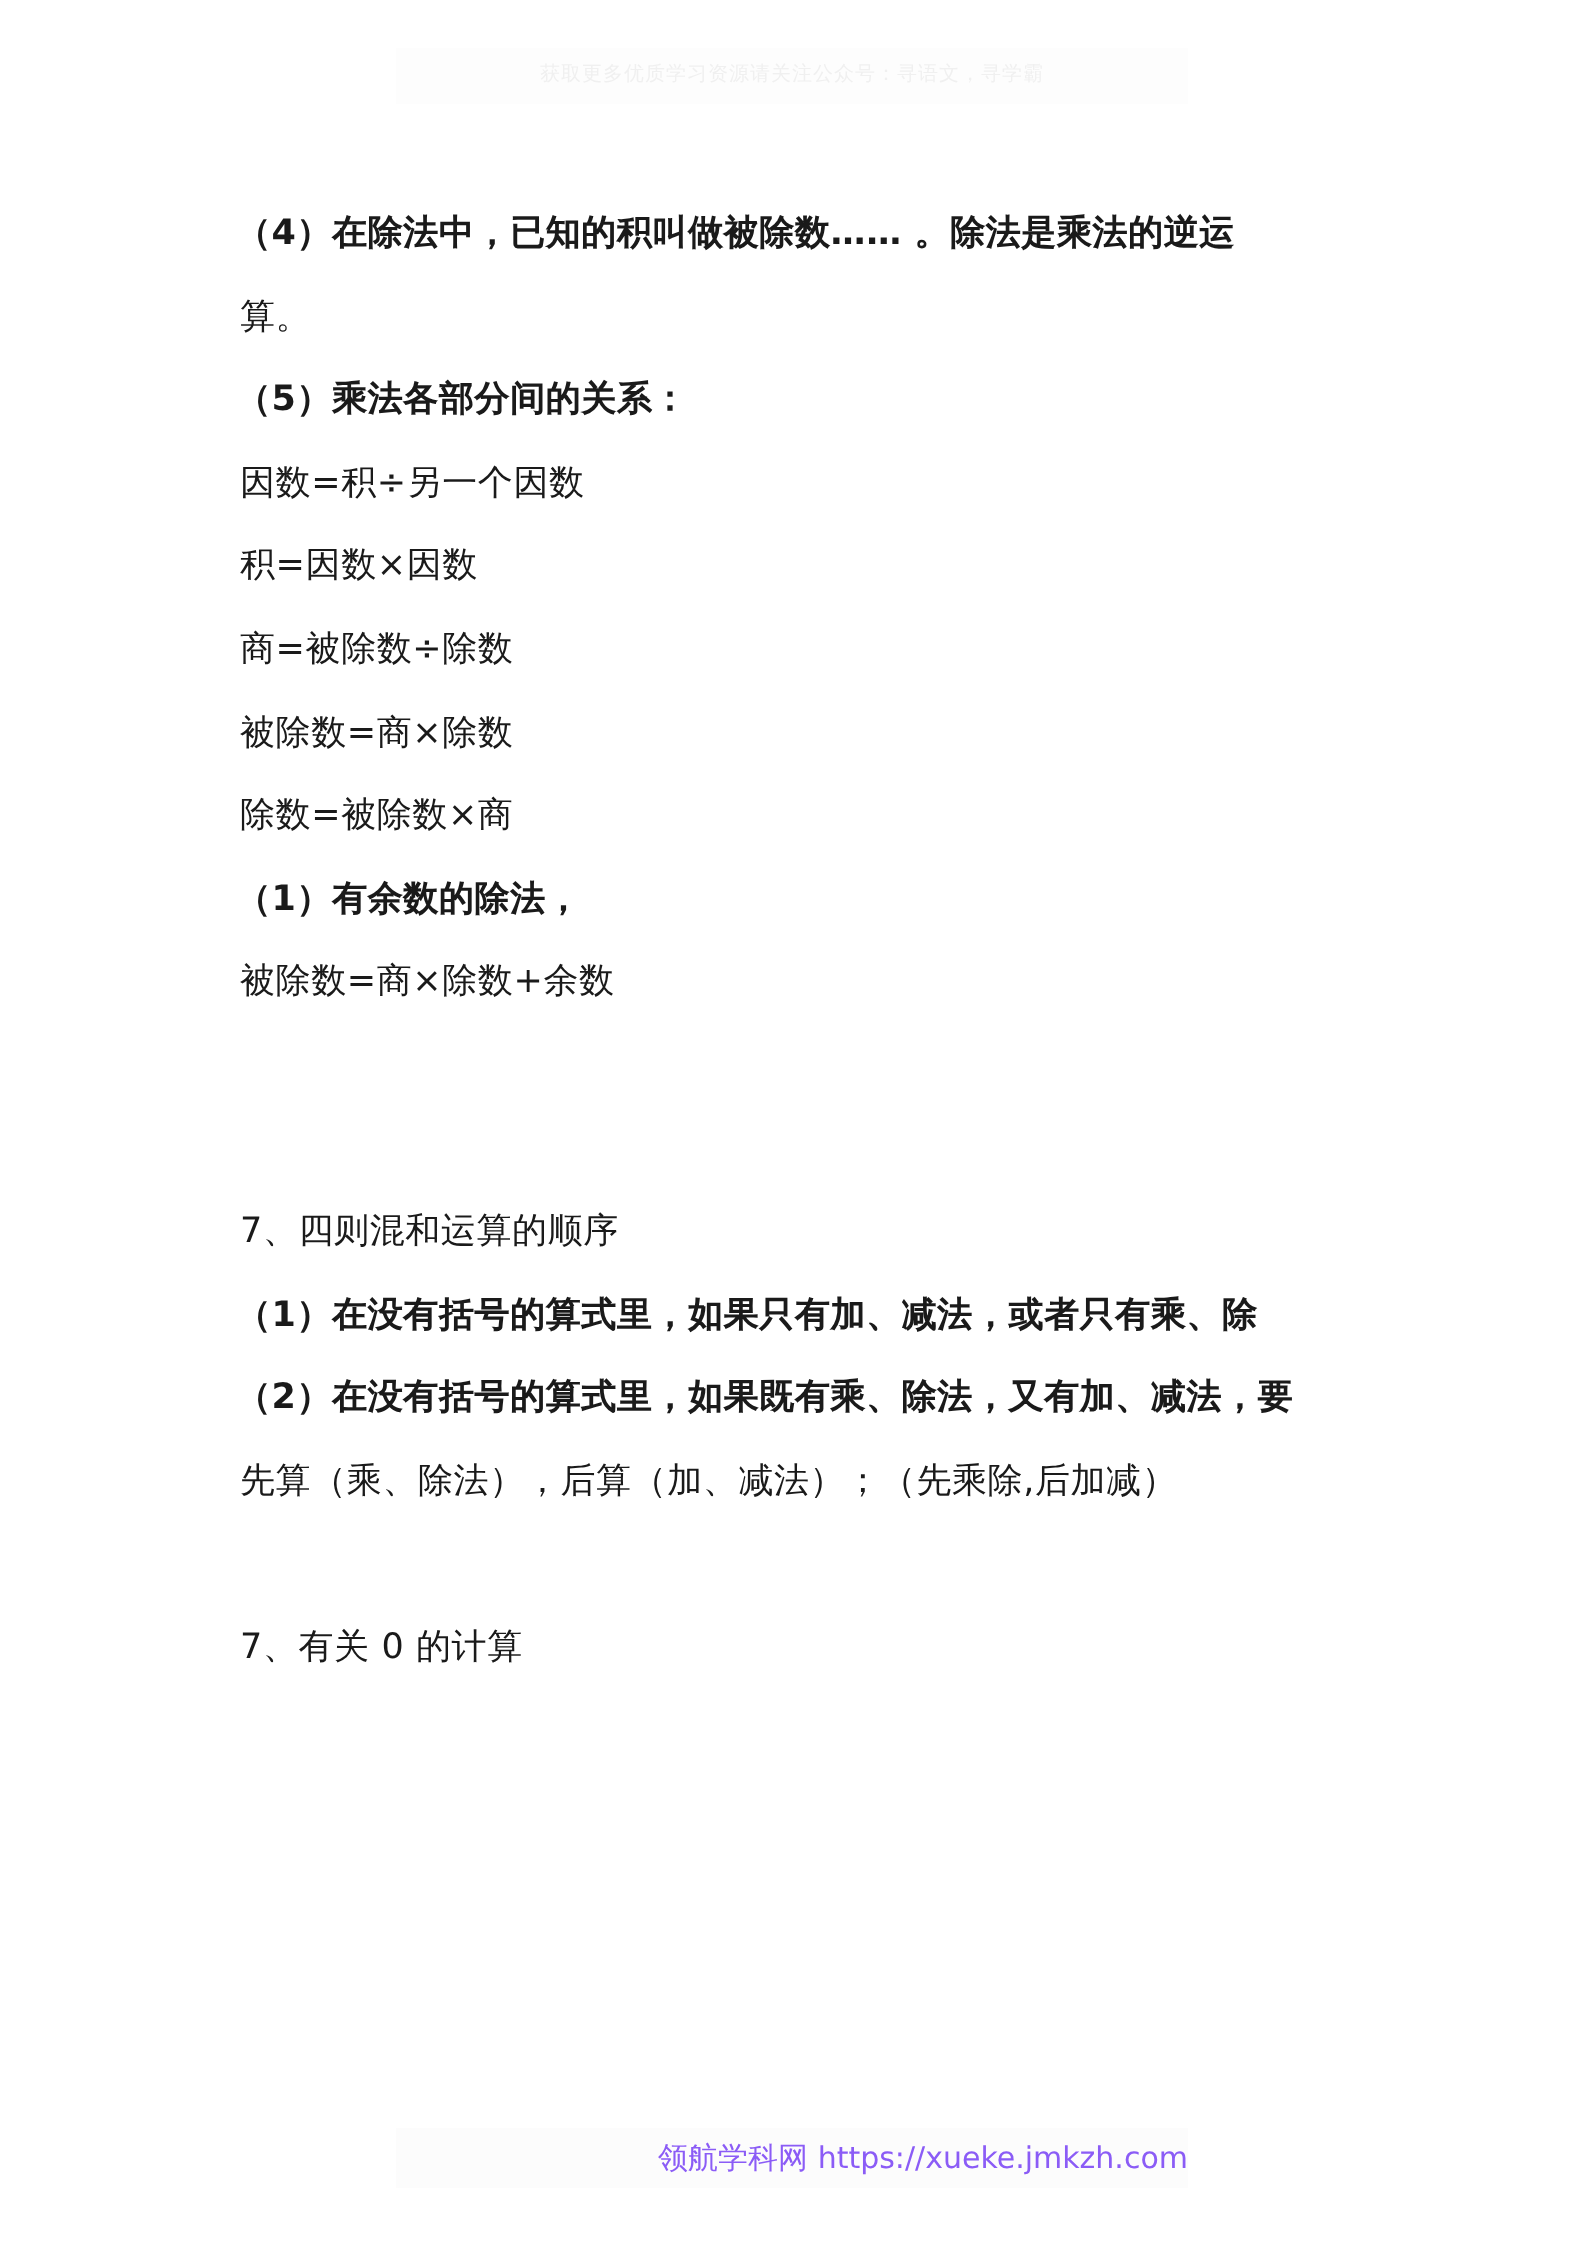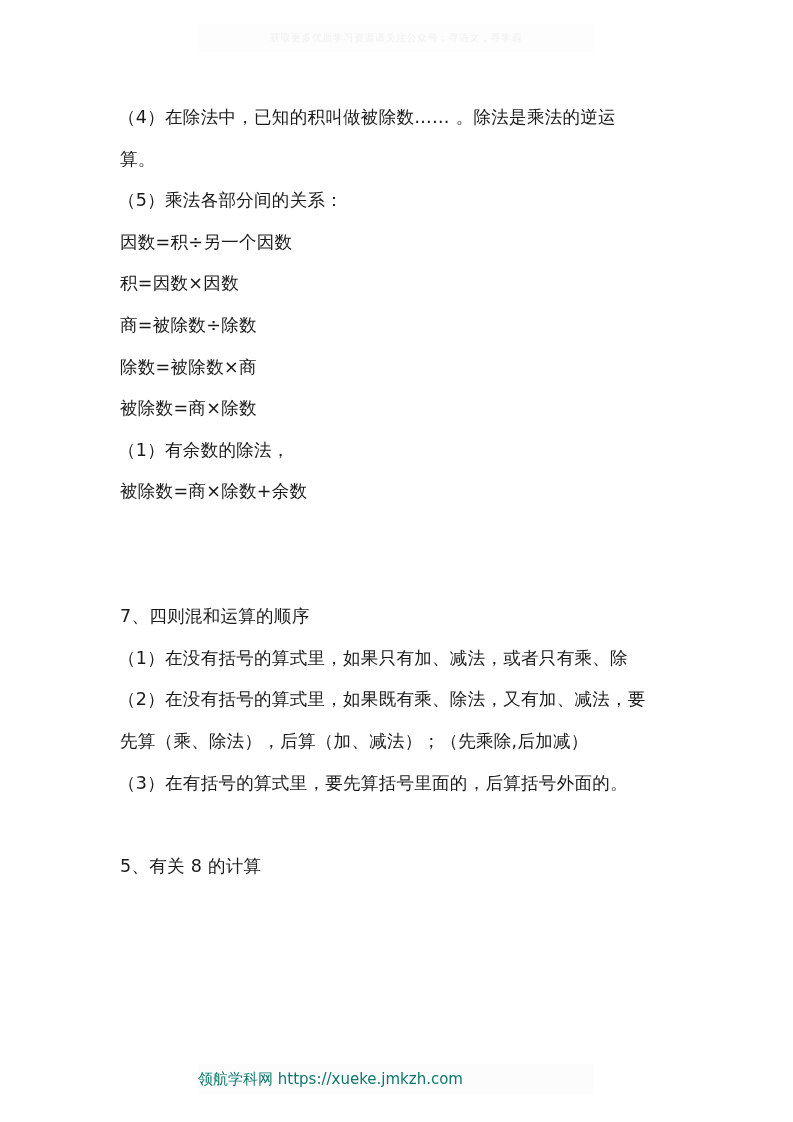--- a/index.html
+++ b/index.html
@@ -37,60 +37,60 @@
     .line {
       font-size: 17.5px;
       height: 41.6px;
       line-height: 34px;
       white-space: nowrap;
       letter-spacing: 0.3px;
     }
     .line.indent {
       padding-left: 0;
       margin-left: -2px;
+      font-weight: bold;
     }
     .line.blank {
       height: 41.6px;
     }
     .footer {
       position: absolute;
       left: 198px;
       top: 1064px;
       width: 396px;
       height: 30px;
       background: #fcfcfc;
-      text-align: left;
+      text-align: right;
       font-size: 15px;
       line-height: 30px;
-      color: #0f766e;
+      color: #8b5cf6;
     }
   </style>
 </head>
 <body>
 
 <div class="watermark-top">获取更多优质学习资源请关注公众号：寻语文，寻学霸</div>
 
 <div class="page-body">
   <div class="line indent">（4）在除法中，已知的积叫做被除数…… 。除法是乘法的逆运</div>
   <div class="line">算。</div>
   <div class="line indent">（5）乘法各部分间的关系：</div>
   <div class="line">因数=积÷另一个因数</div>
   <div class="line">积=因数×因数</div>
   <div class="line">商=被除数÷除数</div>
+  <div class="line">被除数=商×除数</div>
   <div class="line">除数=被除数×商</div>
-  <div class="line">被除数=商×除数</div>
   <div class="line indent">（1）有余数的除法，</div>
   <div class="line">被除数=商×除数+余数</div>
   <div class="line blank"></div>
   <div class="line blank"></div>
   <div class="line">7、四则混和运算的顺序</div>
   <div class="line indent">（1）在没有括号的算式里，如果只有加、减法，或者只有乘、除</div>
   <div class="line indent">（2）在没有括号的算式里，如果既有乘、除法，又有加、减法，要</div>
   <div class="line">先算（乘、除法），后算（加、减法）；（先乘除,后加减）</div>
-  <div class="line indent">（3）在有括号的算式里，要先算括号里面的，后算括号外面的。</div>
   <div class="line blank"></div>
-  <div class="line">5、有关 8 的计算</div>
+  <div class="line">7、有关 0 的计算</div>
 </div>
 
 <div class="footer">
   <span>领航学科网</span>
   <span>https://xueke.jmkzh.com</span>
 </div>
 
 </body></html>

